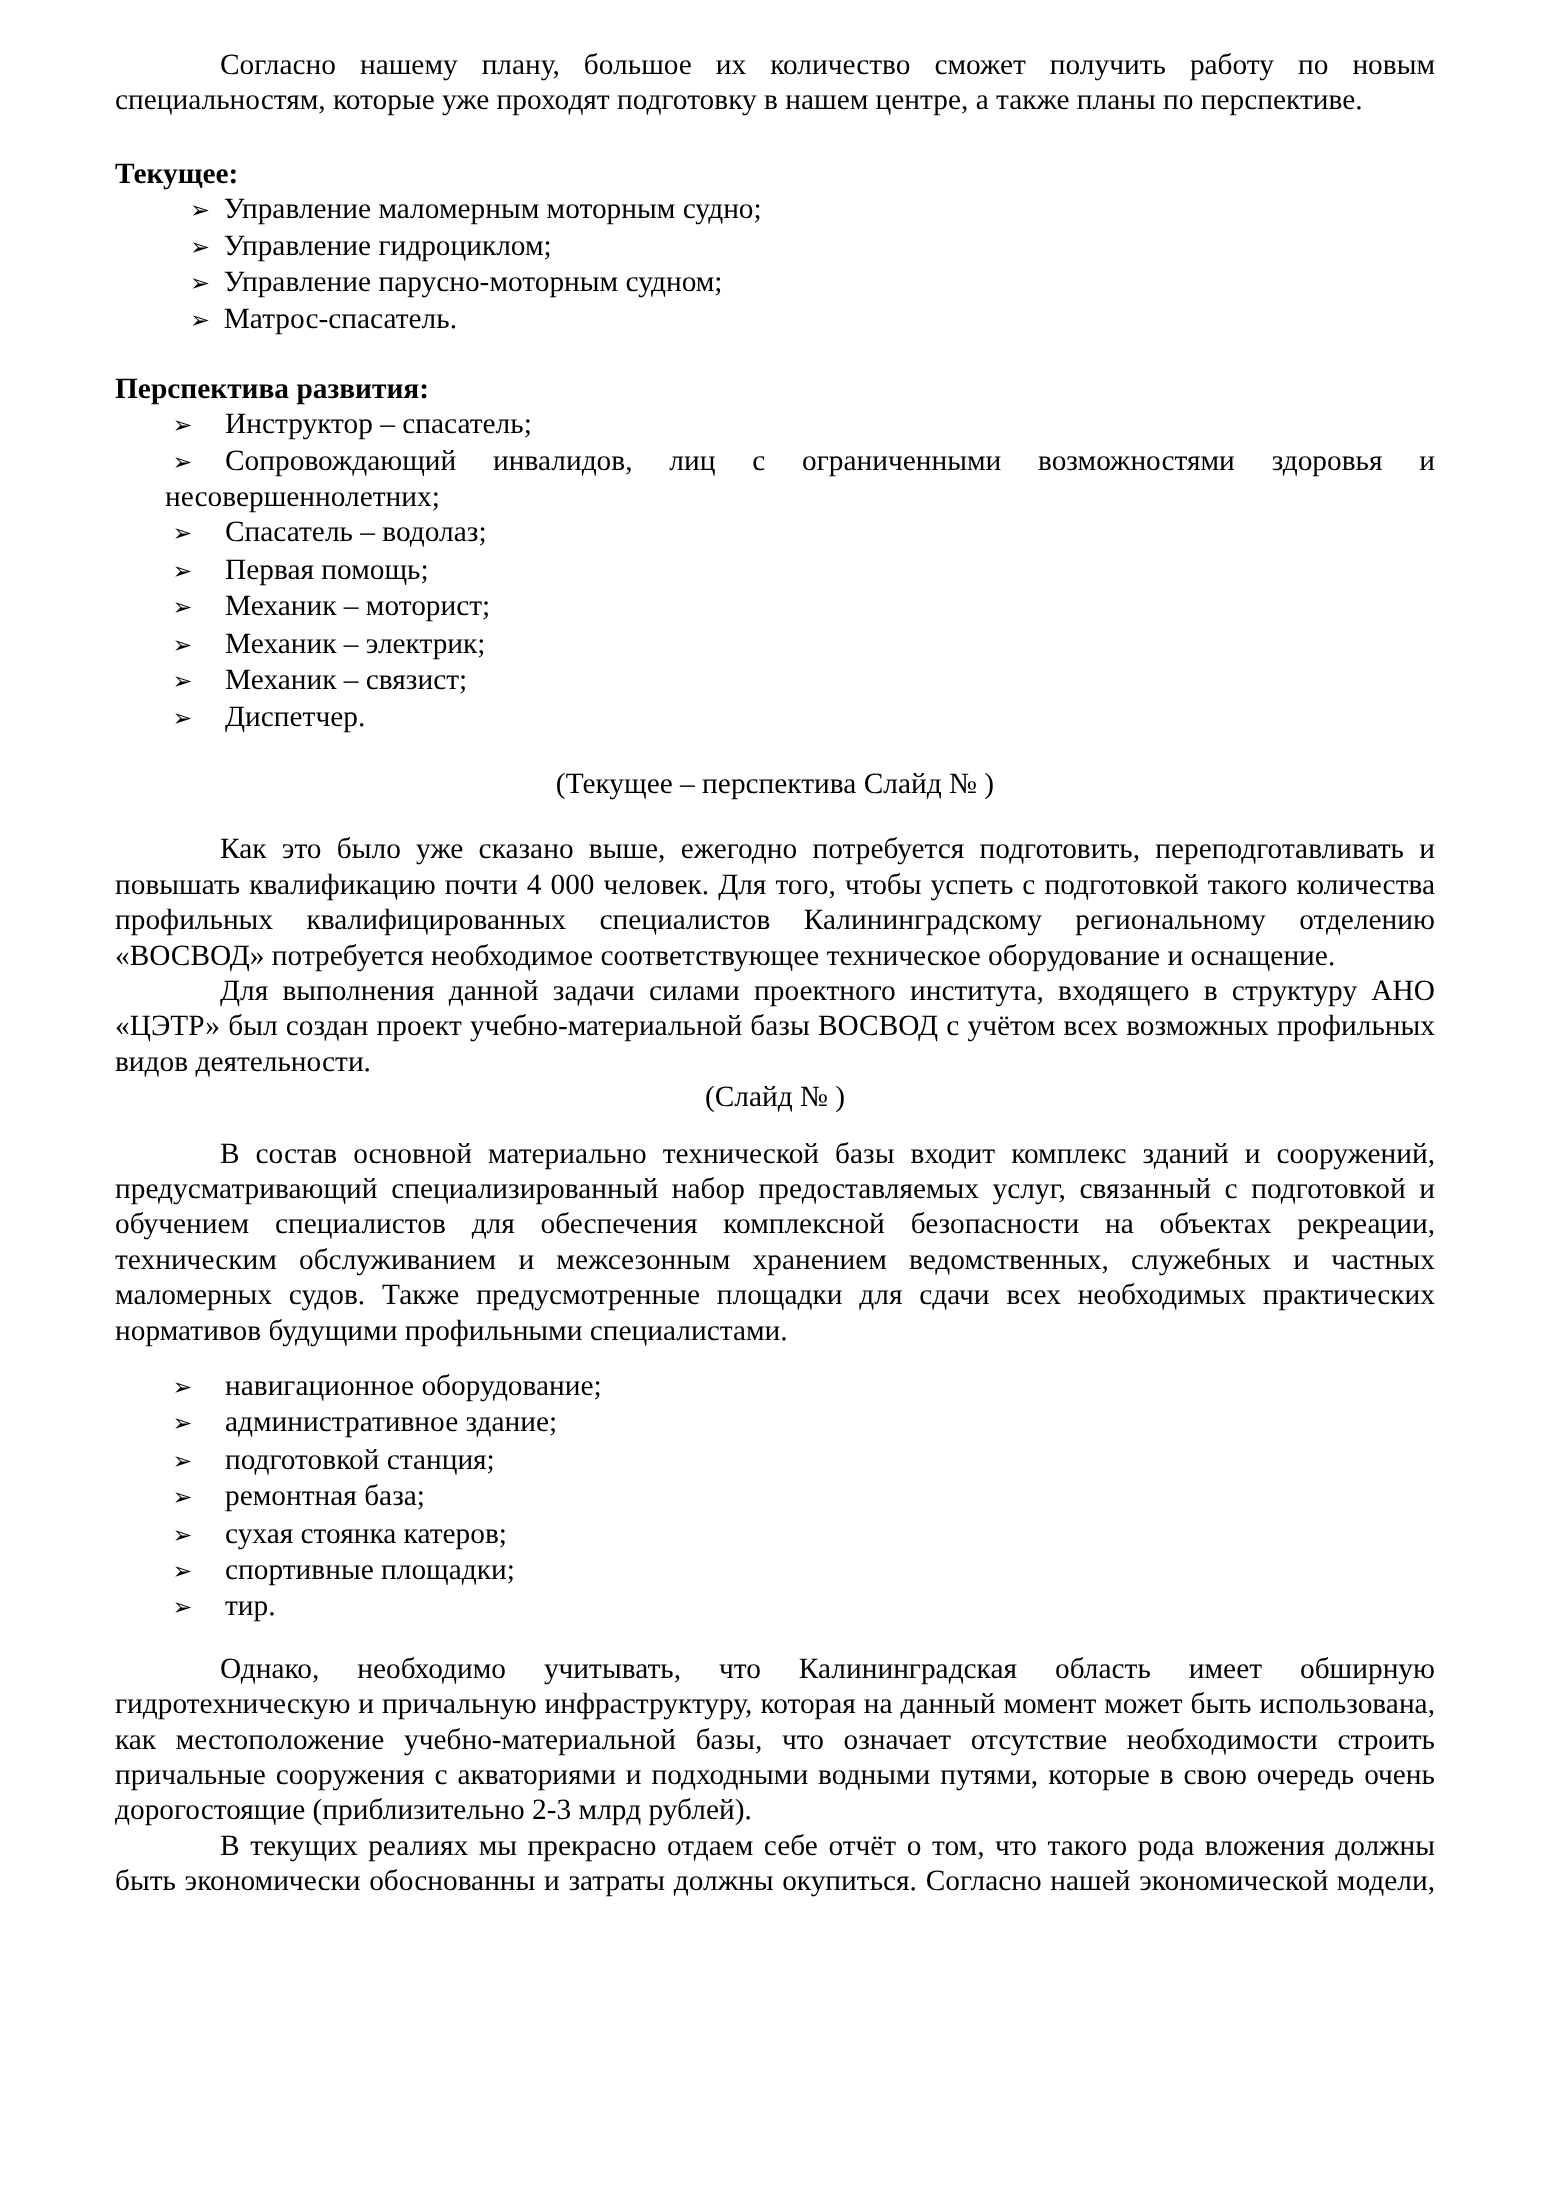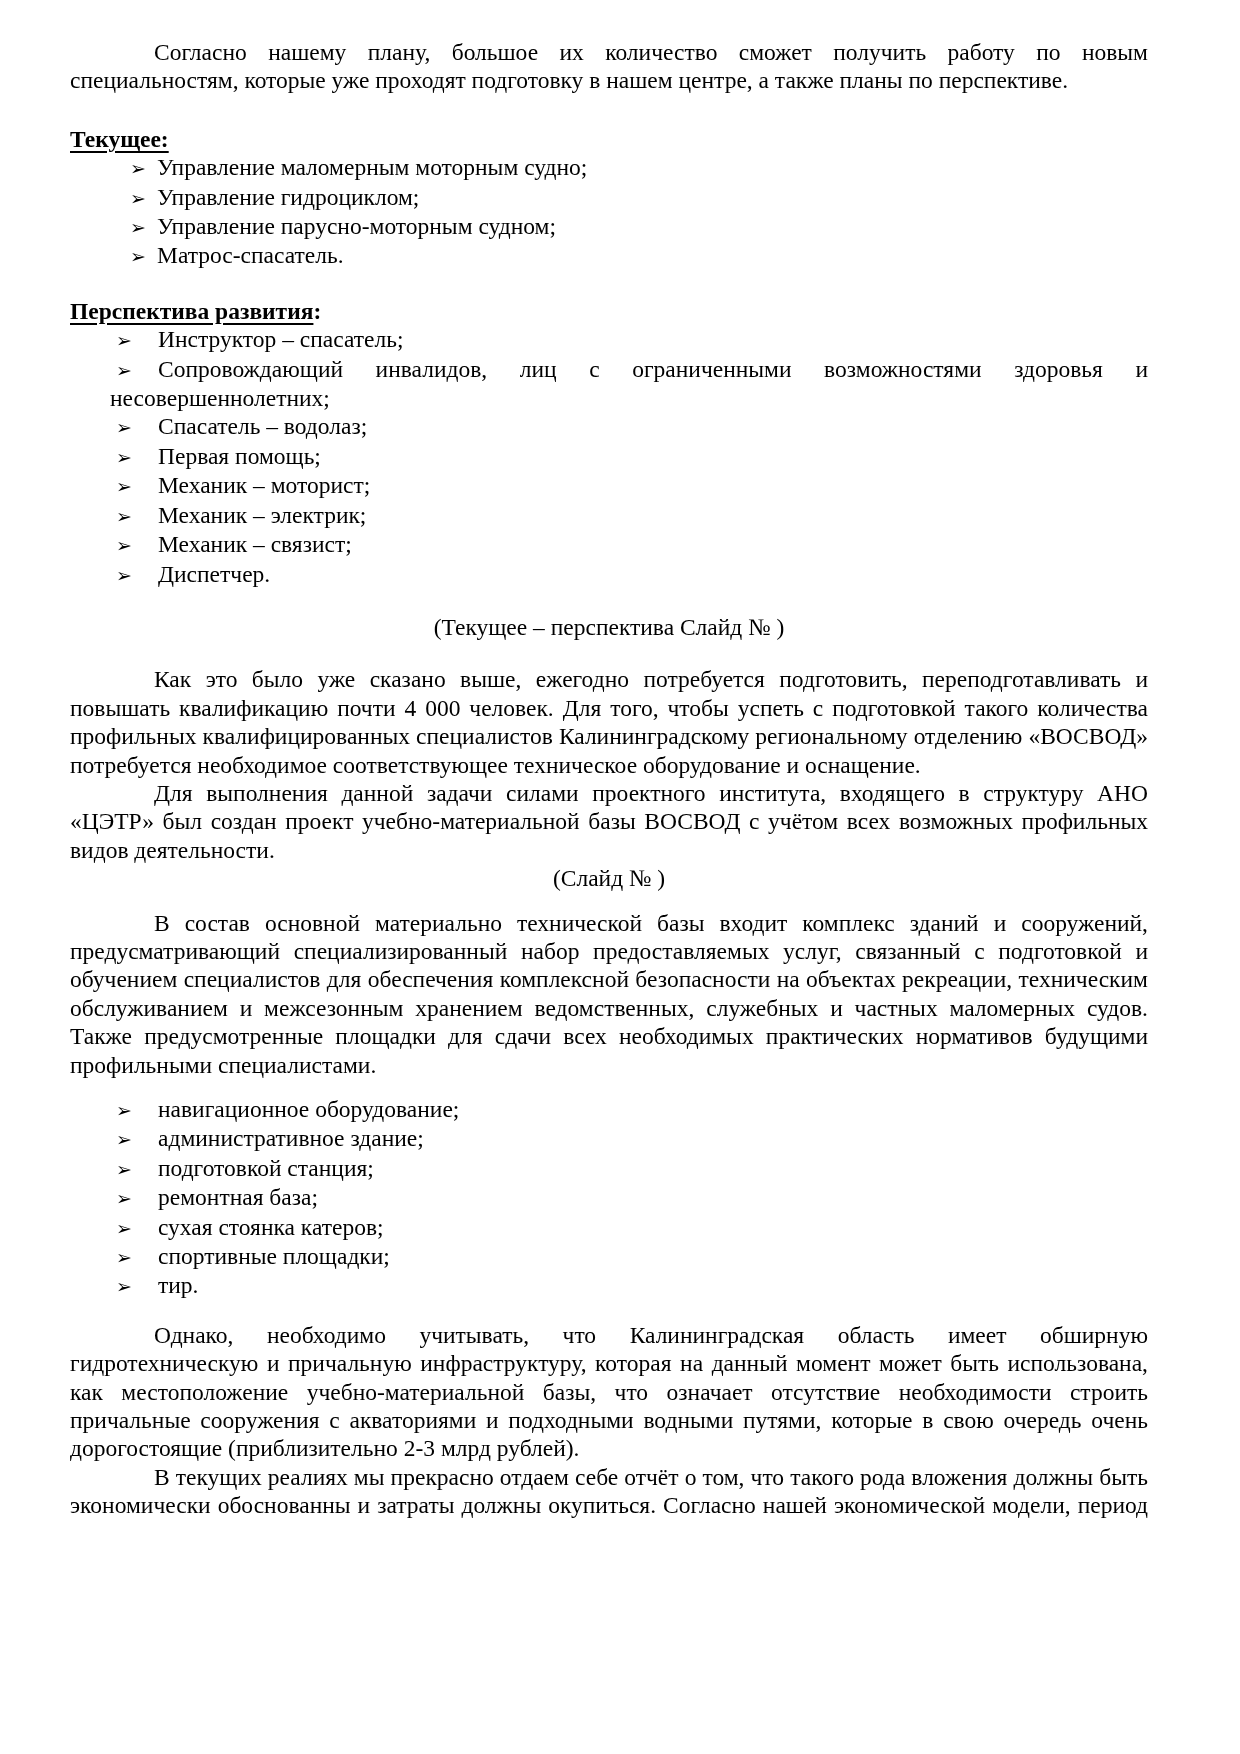--- a/index.html
+++ b/index.html
@@ -9,33 +9,32 @@
     height: 1754px;
     font-family: "Liberation Serif", "DejaVu Serif", serif;
     font-size: 23.5px;
     line-height: 28.4px;
     color: #000000;
     overflow: hidden;
   }
   .page {
     width: 1240px;
     height: 1522px;
-    padding: 38px 92px 0 70px;
+    padding: 38px 92px 0 92px;
     background: #ffffff;
     overflow: hidden;
   }
   .para {
     text-align: justify;
     text-align-last: left;
     text-indent: 84px;
   }
   .plain-line { text-align: center; }
   .heading { font-weight: bold; }
   .heading .u {
-    text-decoration: underline;
     text-decoration-thickness: 2px;
     text-underline-offset: 4px;
   }
   ul { list-style: none; margin-left: 40px; }
   li { text-align: justify; text-align-last: left; }
   .marker {
     font-family: "DejaVu Sans", sans-serif;
     font-size: 19px;
     display: inline-block;
     text-indent: 0;

